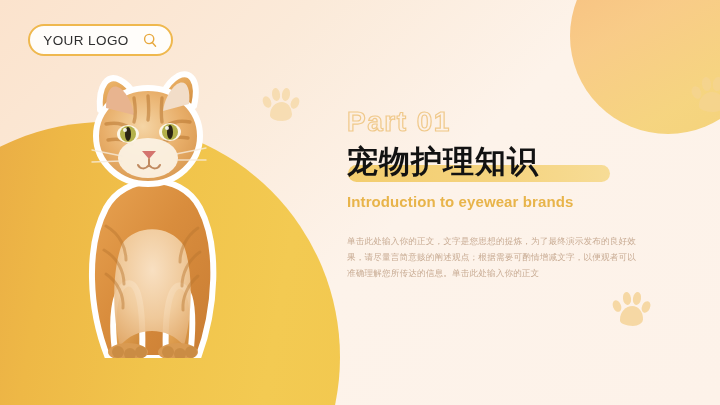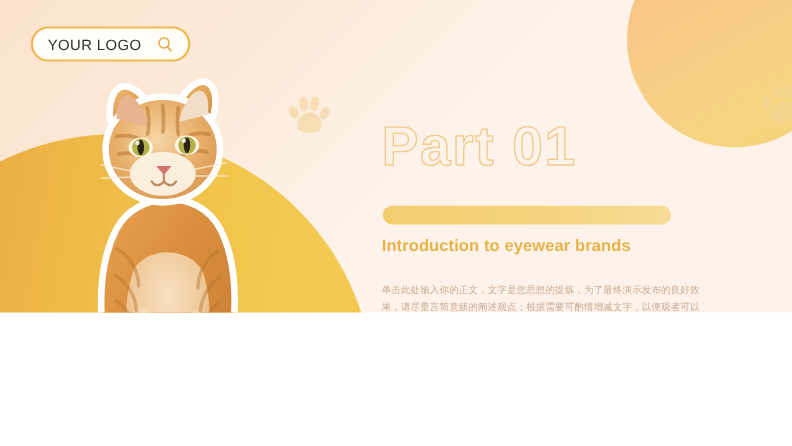--- a/index.html
+++ b/index.html
@@ -1,21 +1,21 @@
 <!DOCTYPE html>
 <html><head>
 <meta charset="utf-8">
 <style>
   * { margin:0; padding:0; box-sizing:border-box; }
   html, body {
     width:720px; height:405px; overflow:hidden;
     font-family:"Liberation Sans","DejaVu Sans",sans-serif;
   }
   #slide {
-    position:relative; width:720px; height:284px; overflow:hidden;
+    position:relative; width:720px; height:405px; overflow:hidden;
     background:linear-gradient(135deg,#fbe3cd 0%,#fbead9 28%,#fdf3ea 55%,#fdf2e9 100%);
   }
 
   
   .tr-circle {
     position:absolute; right:-46px; top:-62px;
     width:196px; height:196px; border-radius:50%;
     background:linear-gradient(150deg,#f7b977 0%,#f8c87f 40%,#f5d277 75%,#f3d070 100%);
     opacity:.92;
   }
@@ -55,21 +55,21 @@
 
   
   #cat-photo {
     position:absolute; left:48px; top:58px; width:208px; height:300px;
   }
 
   
   #content { position:absolute; left:347px; top:108px; width:300px; }
 
   #part-label {
-    font-size:50px; font-weight:700; letter-spacing:1.5px;
+    font-size:28px; font-weight:700; letter-spacing:1.5px;
     line-height:1; color:transparent;
     -webkit-text-stroke:1.2px #f0c98b;
     text-shadow:0 0 0 transparent;
     margin-bottom:5px;
   }
 
   #headline-wrap { position:relative; height:44px; margin-bottom:8px; }
   #headline-bar {
     position:absolute; left:1px; top:24px; width:262px; height:17px;
     border-radius:9px;
@@ -224,20 +224,21 @@
       <line x1="9.9" y1="10.2" x2="13.4" y2="14.2" stroke="#e8a93f" stroke-width="1.5" stroke-linecap="round"></line>
     </svg>
   </div>
 
   <div id="content">
 
     <div id="part-label">Part 01</div>
 
     <div id="headline-wrap">
       <div id="headline-bar"></div>
+      <div id="headline">宠物护理知识</div>
     </div>
 
     <div id="subtitle">Introduction to eyewear brands</div>
 
     <p id="body-text">单击此处输入你的正文，文字是您思想的提炼，为了最终演示发布的良好效果，请尽量言简意赅的阐述观点；根据需要可酌情增减文字，以便观者可以准确理解您所传达的信息。单击此处输入你的正文</p>
   </div>
 
 </div>
 
 </body></html>

